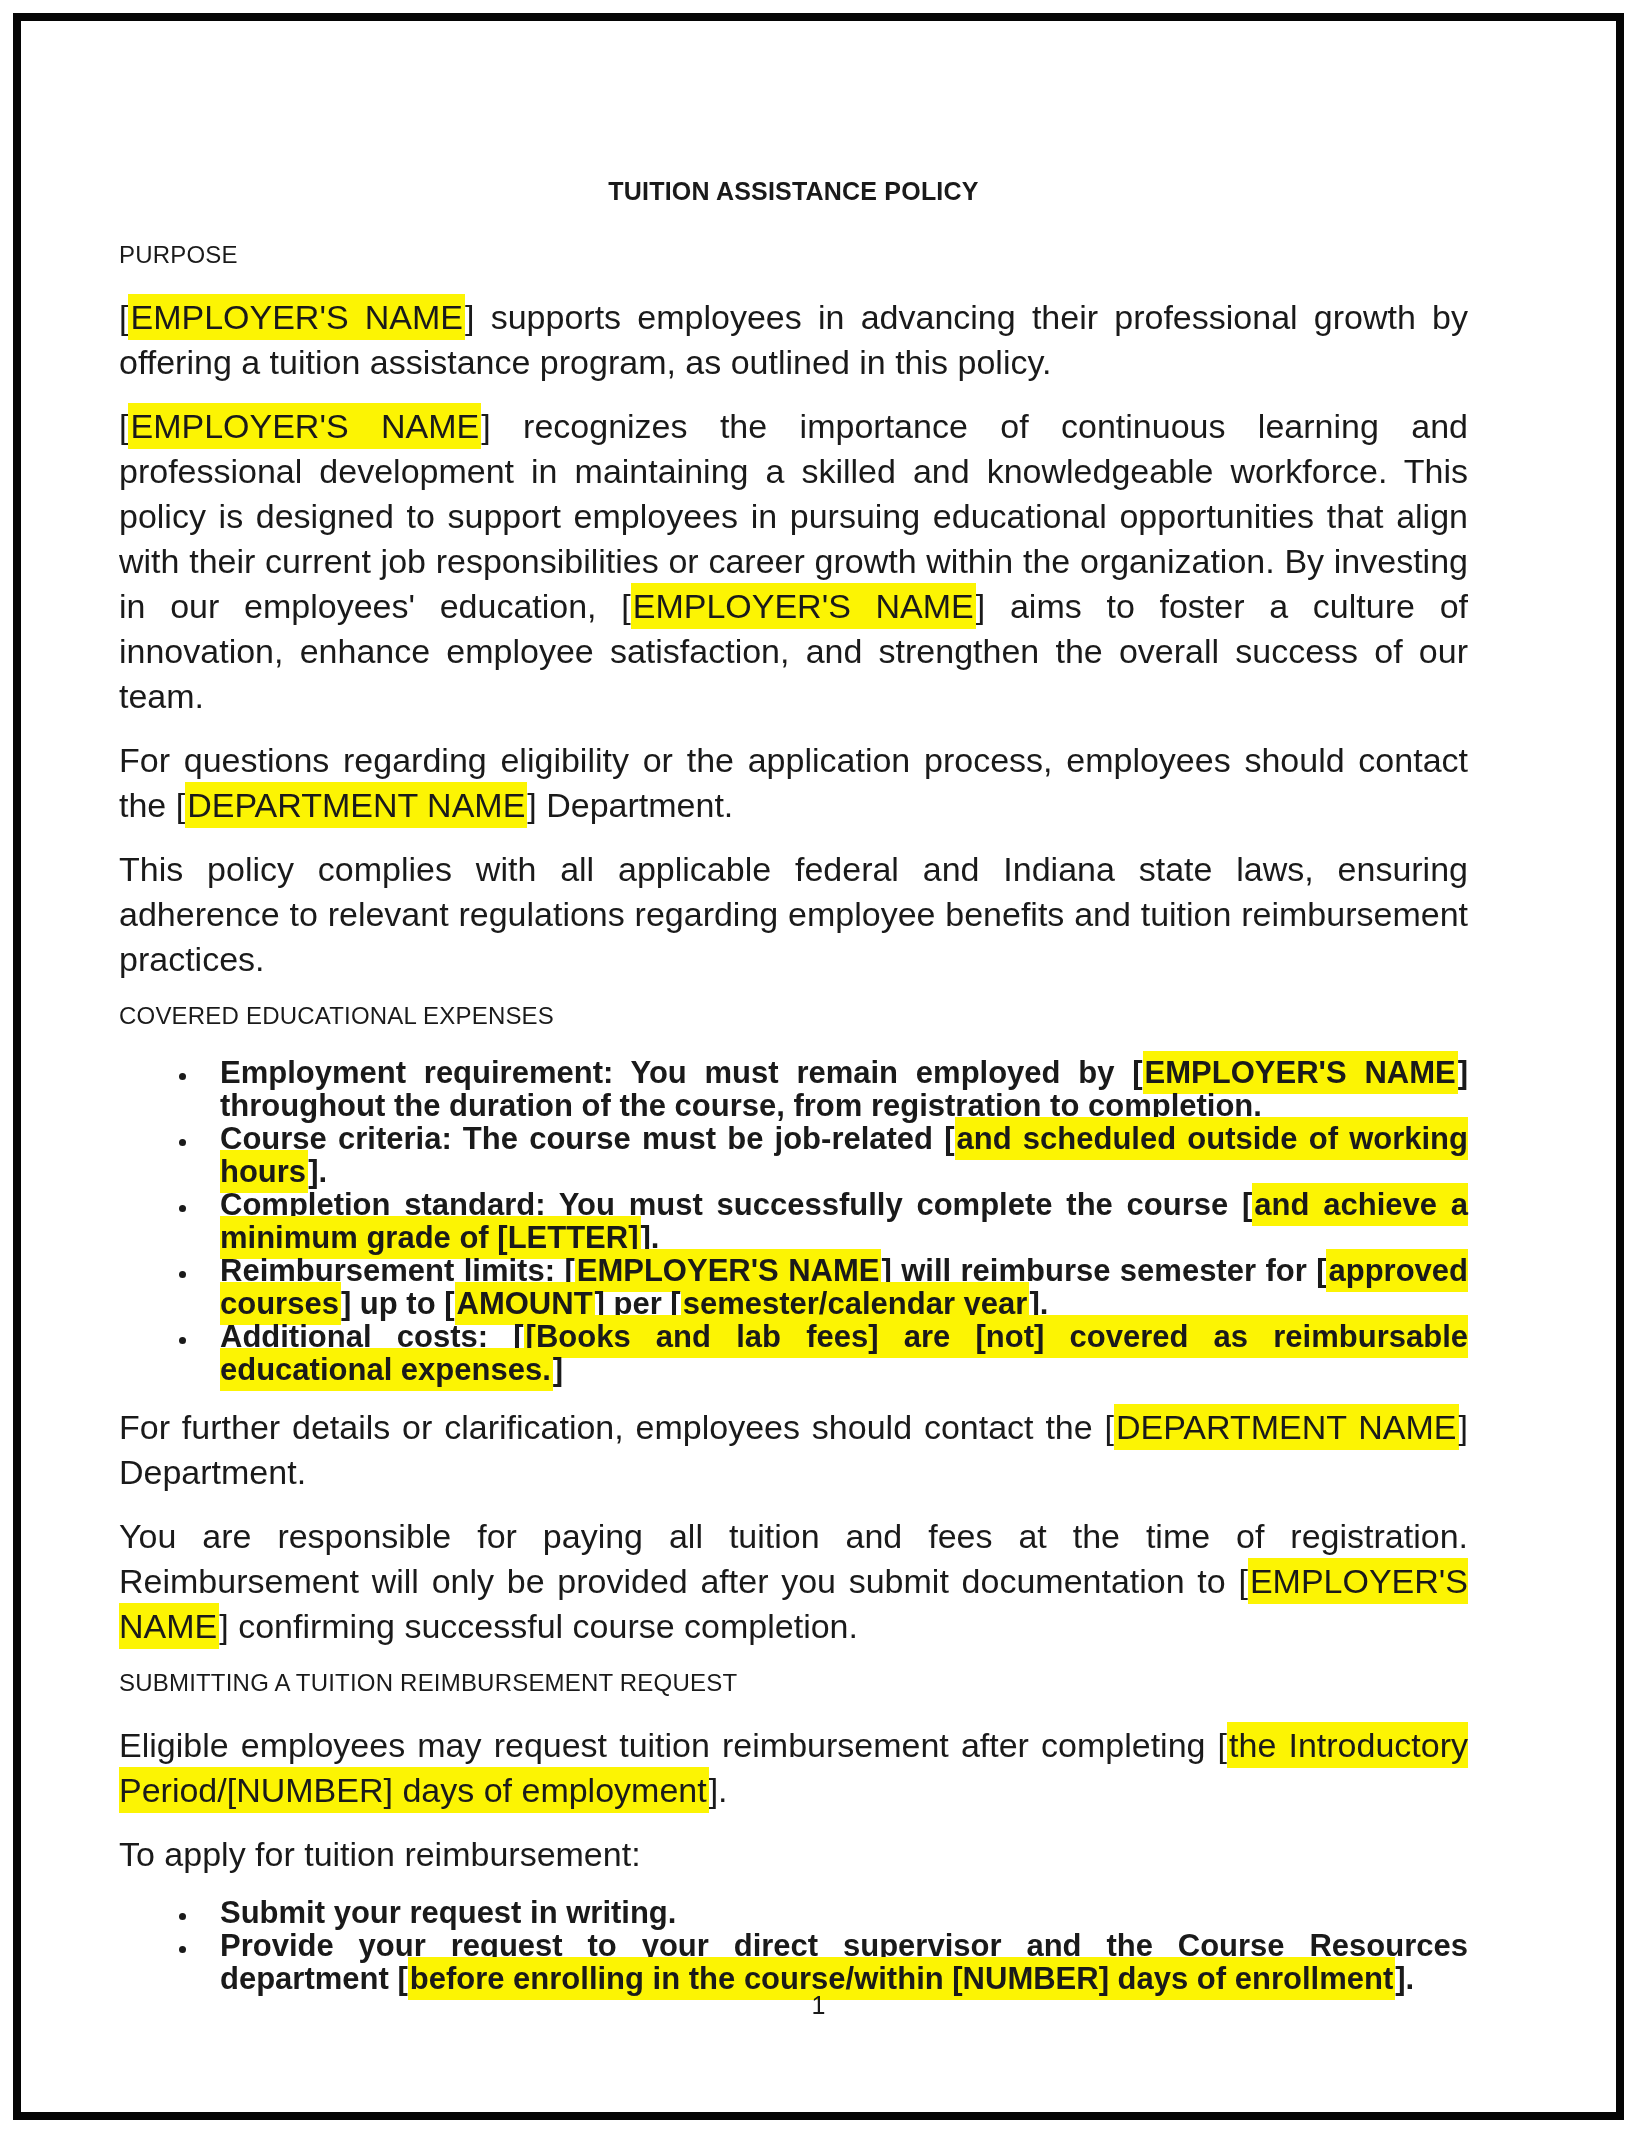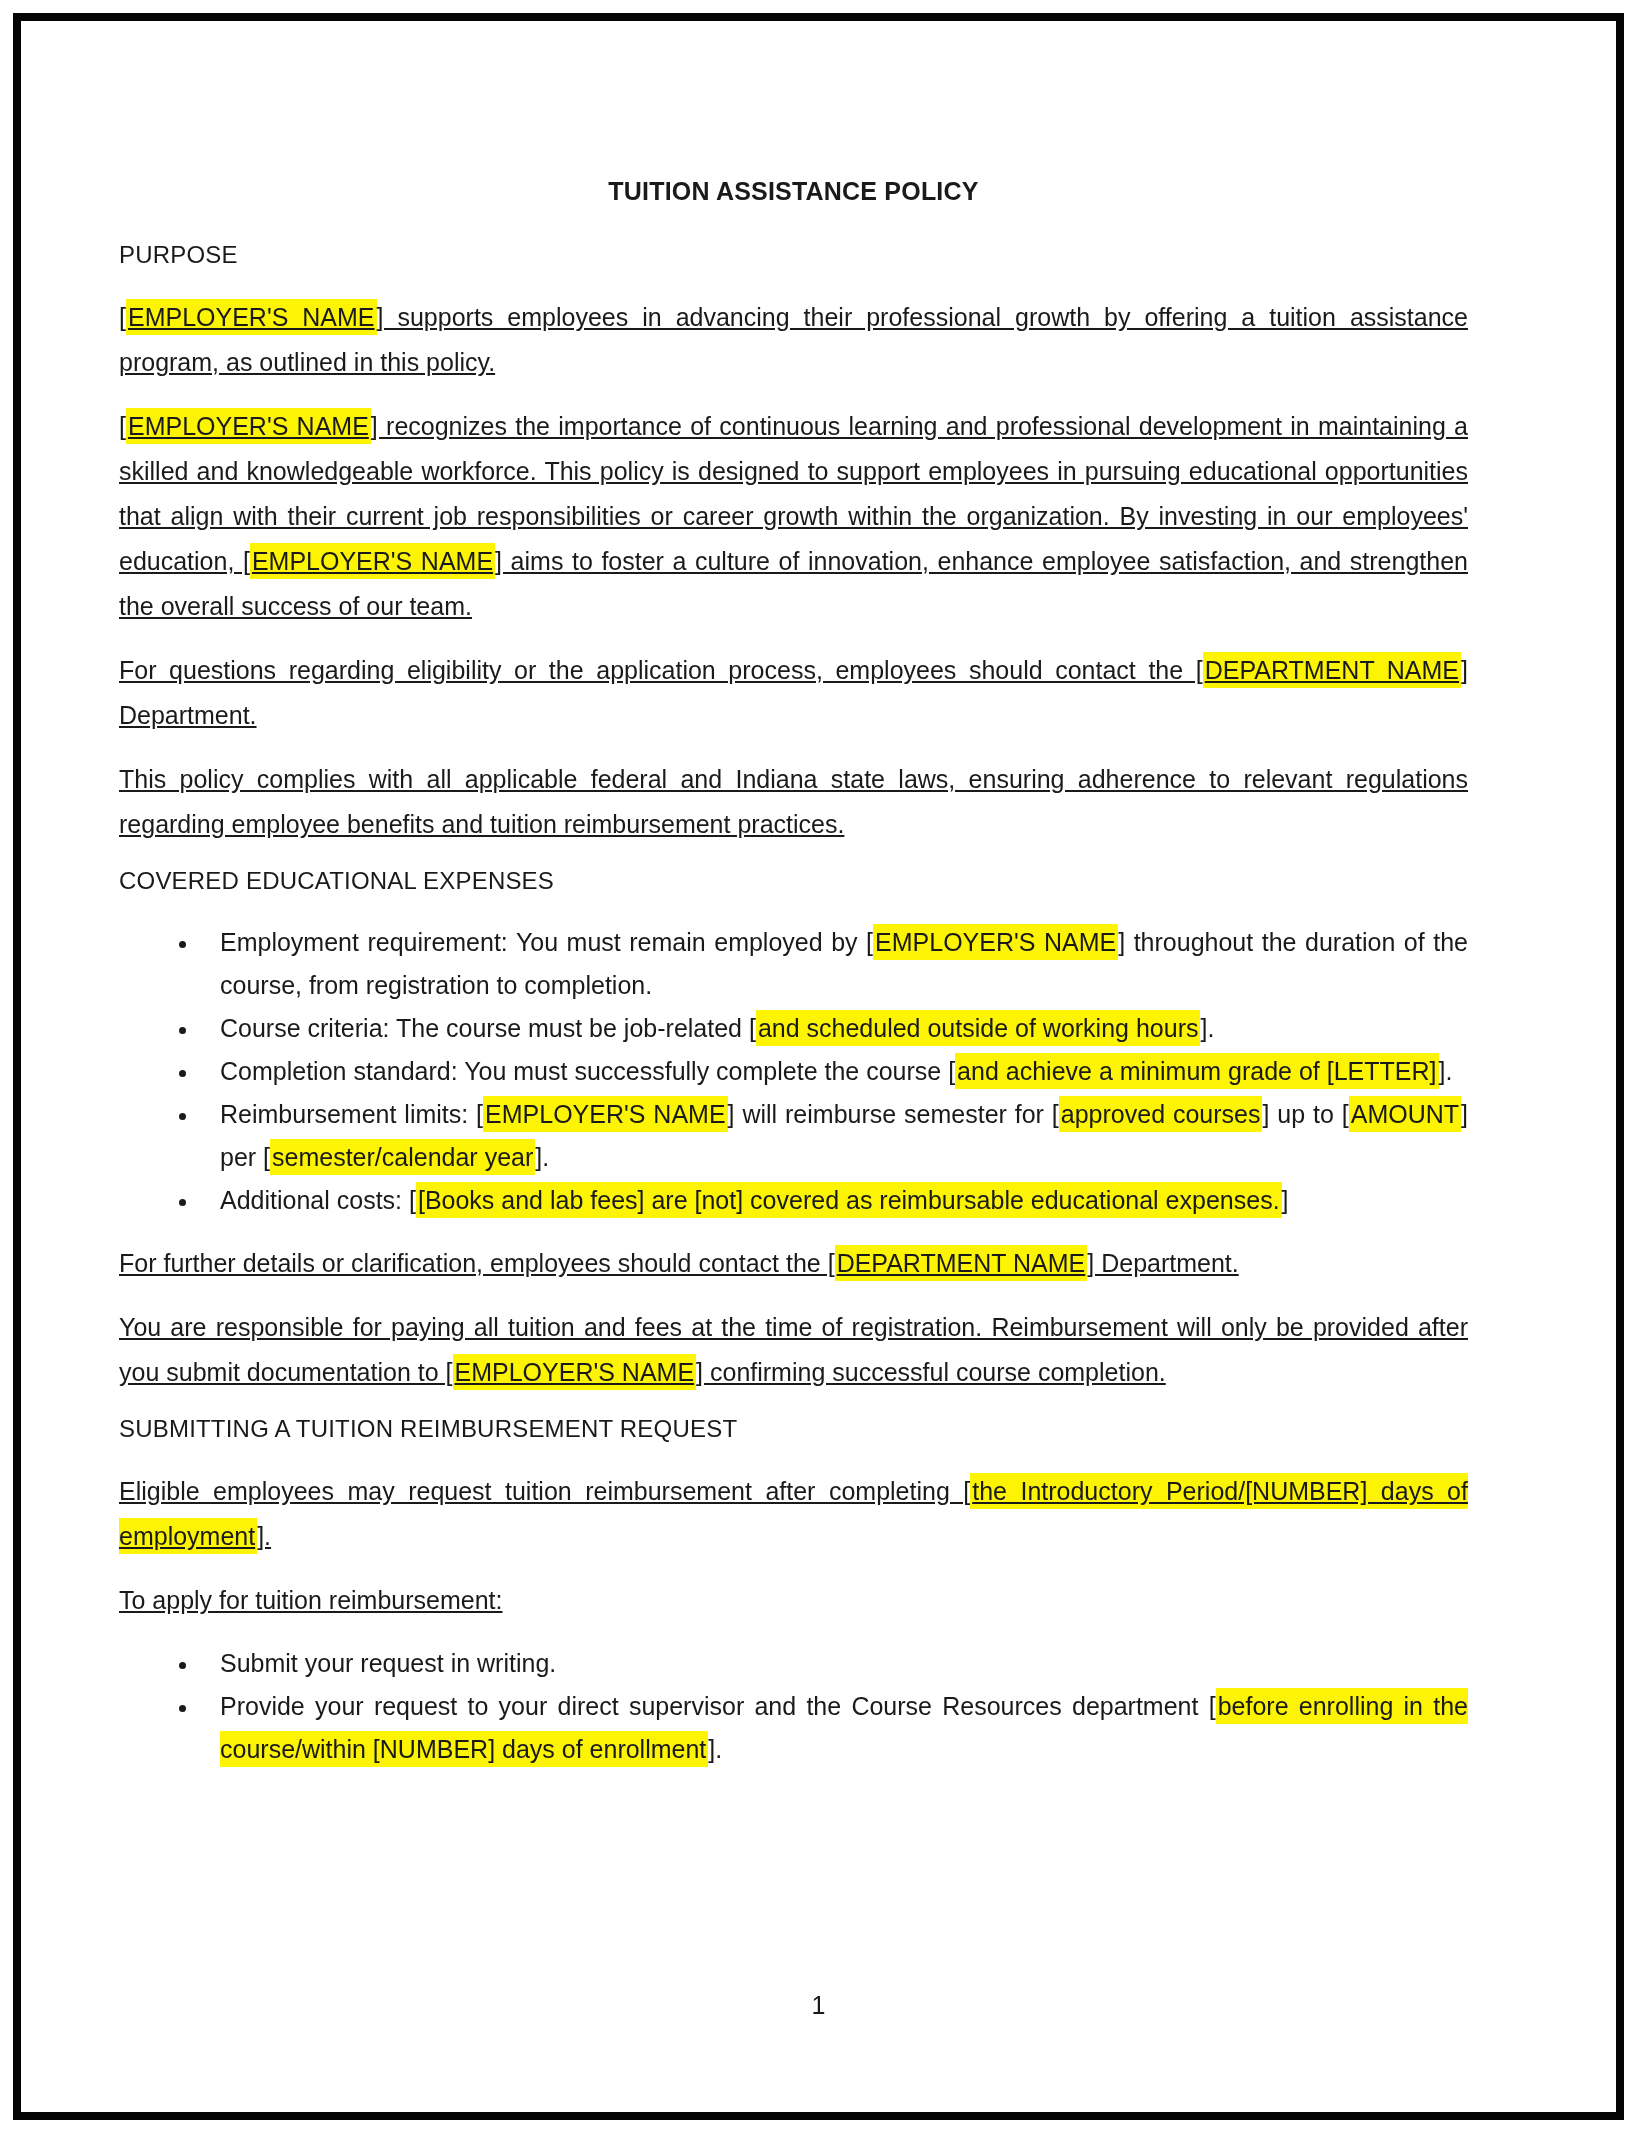--- a/index.html
+++ b/index.html
@@ -38,36 +38,36 @@
     letter-spacing: 0.2px;
   }
   h2 {
     font-size: 24px;
     line-height: 30px;
     font-weight: normal;
     margin: 0 0 25px 0;
     letter-spacing: 0.2px;
   }
   p {
-    font-size: 25px;
+    font-size: 34px;
     line-height: 45px;
     margin: 0 0 19px 0;
     text-align: justify;
-    text-decoration: underline;
   }
   ul.bullets {
     margin: 4px 0 19px 0;
     padding: 0 0 0 80px;
     list-style: disc outside;
   }
   ul.bullets li {
-    font-size: 25px;
-    line-height: 43px;
+    font-size: 31px;
+    line-height: 33px;
     padding-left: 21px;
     text-align: justify;
+    font-weight: bold;
   }
   ul.bullets li::marker {
     font-size: 22px;
   }
   .hl {
     background: var(--hl-color, #fcf403);
     padding: 4px 2px;
   }
   .page-number {
     position: absolute;

